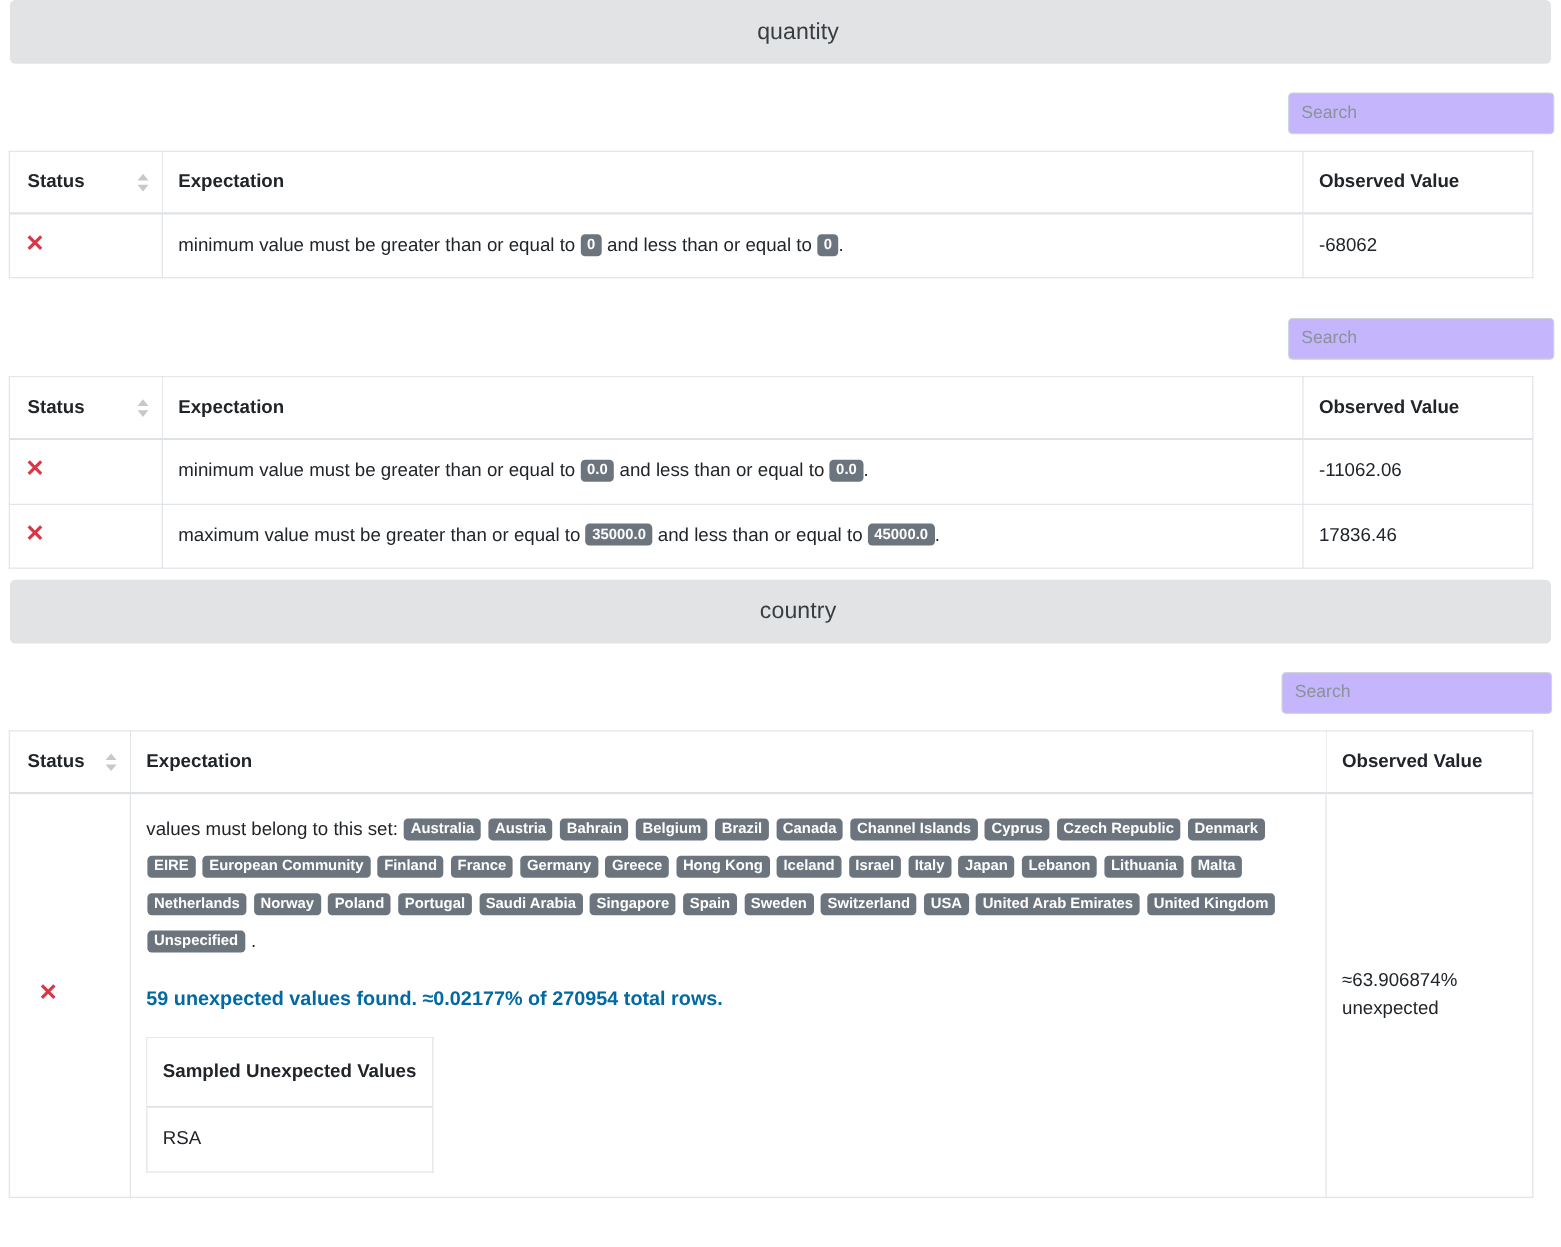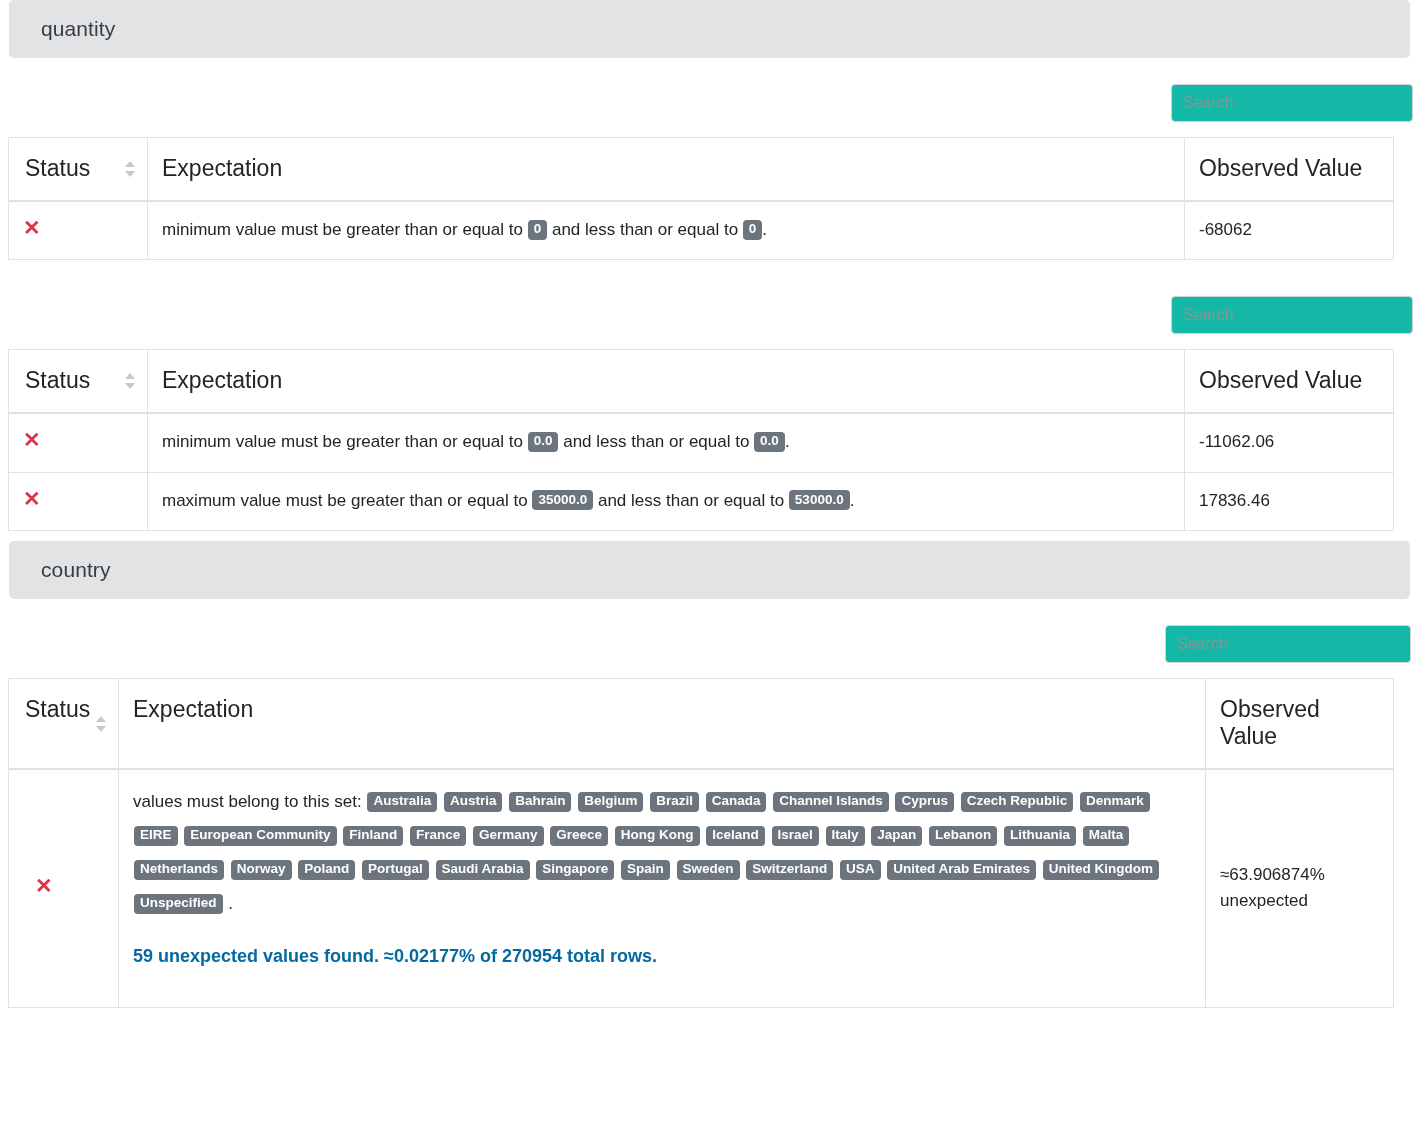--- a/index.html
+++ b/index.html
@@ -18,41 +18,42 @@
     background: #e2e3e5;
     border-radius: 5px;
     height: 58px;
     display: flex;
     align-items: center;
     padding-left: 32px;
     font-size: 21px;
     color: #383d41;
     font-weight: 400;
     letter-spacing: 0.1px;
+    justify-content: center;
   }
   .section-wrap { padding: 0 9px; }
 
   
   .search-row {
     display: flex;
     justify-content: flex-end;
     padding-right: 6px;
     margin-top: 26px;
     margin-bottom: 15px;
   }
   .search-input {
     width: 242px;
     height: 38px;
     border: 1px solid #ced4da;
     border-radius: 4px;
     padding: 0 11px;
     font-size: 16px;
     font-family: "Liberation Sans", sans-serif;
     color: #495057;
-    background: #14b8a6;
+    background: #c4b5fd;
     outline: none;
   }
   .search-input::placeholder { color: #8b9399; }
   .search-row.c-search { padding-right: 8px; }
   .search-row.c-search .search-input { width: 246px; }
 
   
   table.results {
     border-collapse: collapse;
     table-layout: fixed;
@@ -60,22 +61,22 @@
     margin-left: 8px;
     background: #fff;
   }
   table.results th, table.results td {
     border: 1px solid #dee2e6;
     vertical-align: top;
   }
   table.results thead th {
     border-bottom-width: 2px;
     border-bottom-color: #dee2e6;
-    font-size: 23px;
-    font-weight: normal;
+    font-size: 17px;
+    font-weight: bold;
     color: #212529;
     text-align: left;
     padding: 17px 14px 18px 14px;
     background: #fff;
     position: relative;
   }
   table.results thead th.status-col { padding-left: 16px; }
   .sort-icon {
     position: absolute;
     right: 12px;
@@ -243,21 +244,21 @@
         <td>
           <span>minimum value must be greater than or equal to </span><span class="vbadge">0.0</span><span> and less than or equal to </span><span class="vbadge">0.0</span><span>.</span>
         </td>
         <td class="obs-cell">-11062.06</td>
       </tr>
       <tr>
         <td class="status-cell">
           <span class="xmark">✕</span>
         </td>
         <td>
-          <span>maximum value must be greater than or equal to </span><span class="vbadge">35000.0</span><span> and less than or equal to </span><span class="vbadge">53000.0</span><span>.</span>
+          <span>maximum value must be greater than or equal to </span><span class="vbadge">35000.0</span><span> and less than or equal to </span><span class="vbadge">45000.0</span><span>.</span>
         </td>
         <td class="obs-cell">17836.46</td>
       </tr>
     </tbody>
   </table>
 
   <div class="spacer-10"></div>
 
   <div class="section-wrap">
     <div class="section-header">
@@ -295,20 +296,32 @@
     <tbody>
       <tr>
         <td class="status-cell" style="vertical-align:middle; padding-left:26px;">
           <span class="xmark">✕</span>
         </td>
         <td>
           <div class="set-line set-badges">
             <span>values must belong to this set: </span><span id="set-badge-host"><span class="vbadge">Australia</span> <span class="vbadge">Austria</span> <span class="vbadge">Bahrain</span> <span class="vbadge">Belgium</span> <span class="vbadge">Brazil</span> <span class="vbadge">Canada</span> <span class="vbadge">Channel Islands</span> <span class="vbadge">Cyprus</span> <span class="vbadge">Czech Republic</span> <span class="vbadge">Denmark</span> <span class="vbadge">EIRE</span> <span class="vbadge">European Community</span> <span class="vbadge">Finland</span> <span class="vbadge">France</span> <span class="vbadge">Germany</span> <span class="vbadge">Greece</span> <span class="vbadge">Hong Kong</span> <span class="vbadge">Iceland</span> <span class="vbadge">Israel</span> <span class="vbadge">Italy</span> <span class="vbadge">Japan</span> <span class="vbadge">Lebanon</span> <span class="vbadge">Lithuania</span> <span class="vbadge">Malta</span> <span class="vbadge">Netherlands</span> <span class="vbadge">Norway</span> <span class="vbadge">Poland</span> <span class="vbadge">Portugal</span> <span class="vbadge">Saudi Arabia</span> <span class="vbadge">Singapore</span> <span class="vbadge">Spain</span> <span class="vbadge">Sweden</span> <span class="vbadge">Switzerland</span> <span class="vbadge">USA</span> <span class="vbadge">United Arab Emirates</span> <span class="vbadge">United Kingdom</span> <span class="vbadge">Unspecified</span> </span><span>.</span>
           </div>
           <div class="unexpected-msg">59 unexpected values found. ≈0.02177% of 270954 total rows.</div>
+          <table class="sampled">
+            <thead>
+              <tr>
+                <th>Sampled Unexpected Values</th>
+              </tr>
+            </thead>
+            <tbody id="sampled-body">
+              <tr>
+                <td>RSA</td>
+              </tr>
+            </tbody>
+          </table>
         </td>
         <td class="obs-cell" style="vertical-align:middle;">
           <div>≈63.906874%</div>
           <div>unexpected</div>
         </td>
       </tr>
     </tbody>
   </table>
 
 </div>

